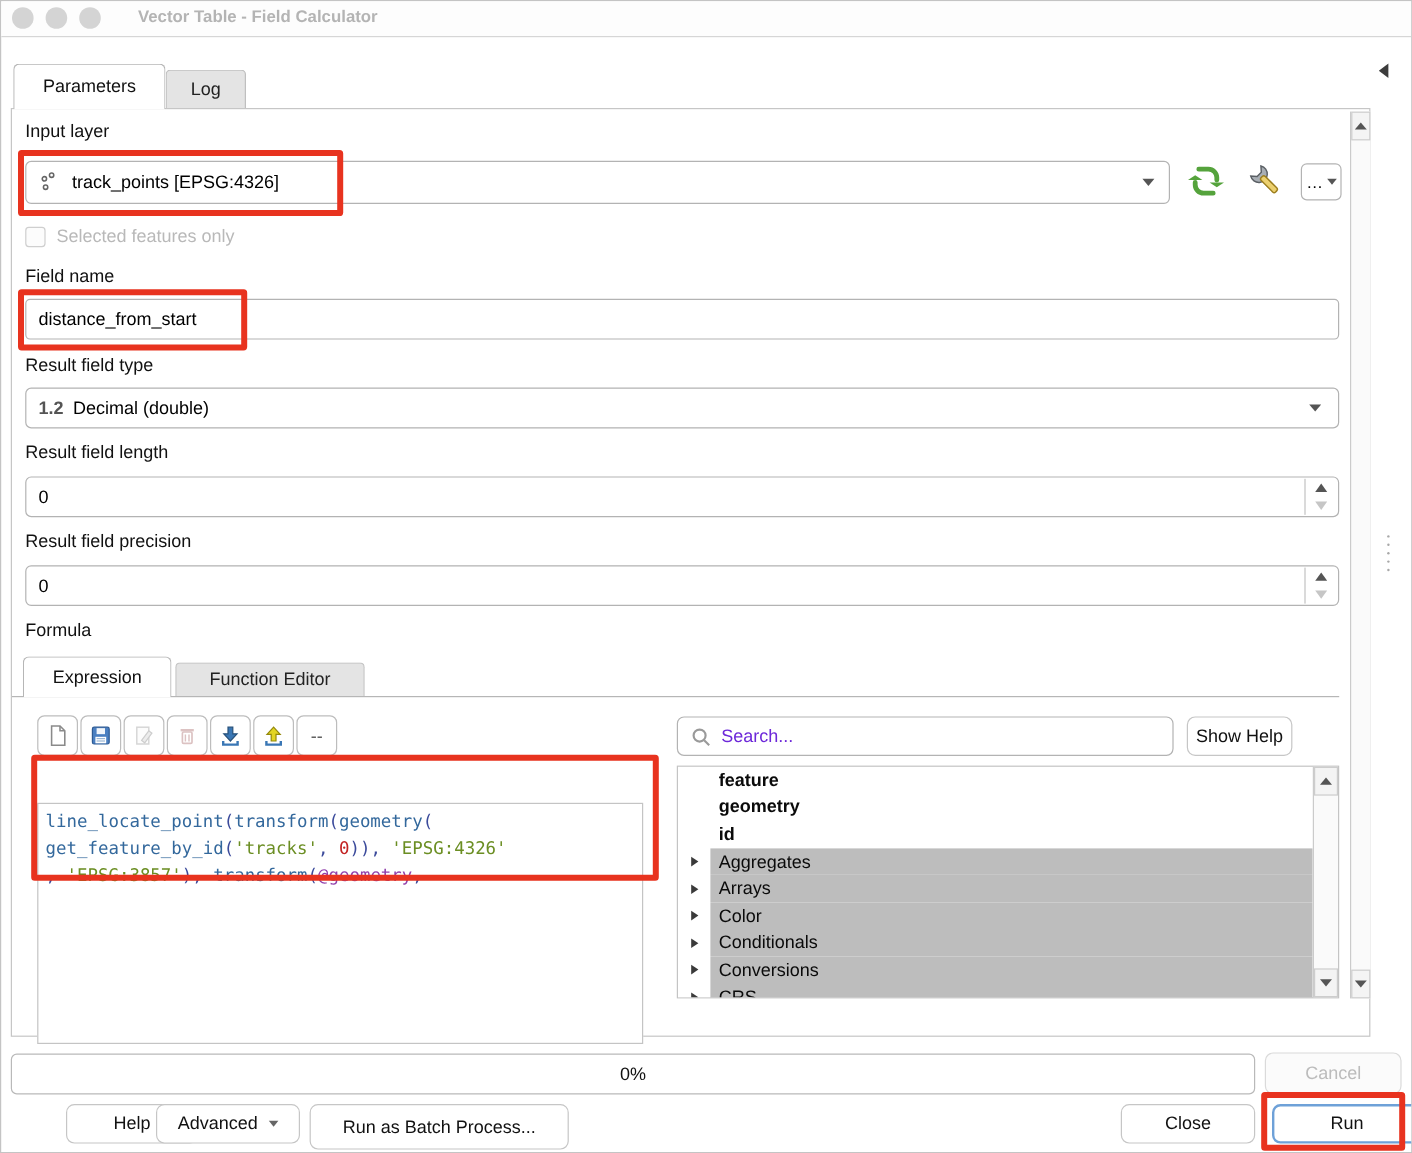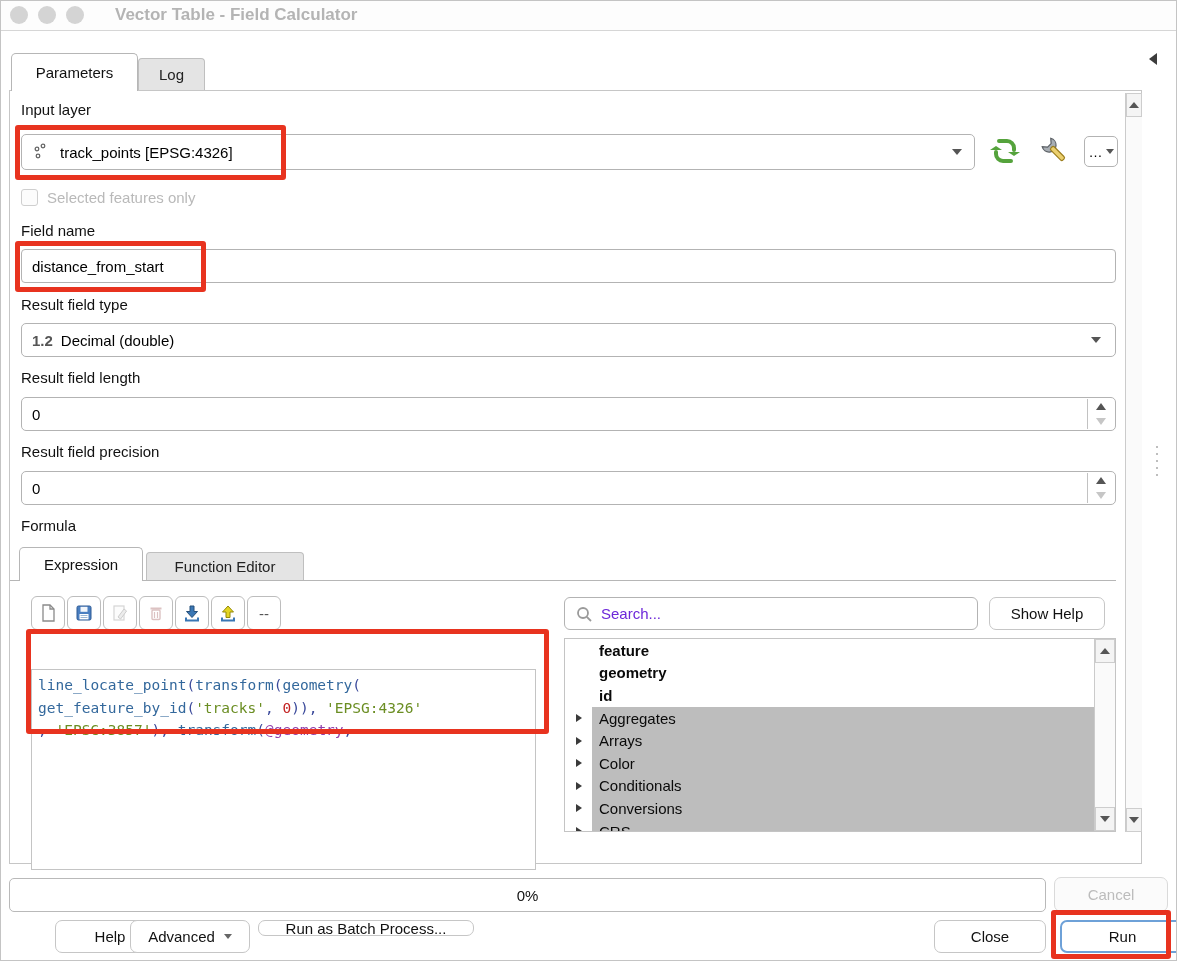--- a/index.html
+++ b/index.html
@@ -3,21 +3,21 @@
 <meta charset="utf-8">
 <style>
   html,body{margin:0;padding:0;background:#fff;}
   .stage{position:relative;width:1177px;height:961px;background:#fff;border:1px solid #c4c4c4;box-sizing:border-box;
          font-family:"Liberation Sans",sans-serif;color:#111;overflow:hidden;}
   .abs{position:absolute;box-sizing:border-box;}
 
   
   .titlebar{left:0;top:0;width:100%;height:30px;background:#fdfdfd;border-bottom:1px solid #d6d6d6;}
   .tl-circle{width:18px;height:18px;border-radius:50%;background:#d4d4d4;top:5px;}
-  .win-title{left:114px;top:4px;font-size:17px;font-weight:bold;color:#b4b4b4;}
+  .win-title{left:114px;top:4px;font-size:14px;font-weight:bold;color:#b4b4b4;}
 
   
   .pane{left:8px;top:89px;width:1133px;height:774px;border:1px solid #c6c6c6;background:#fff;}
   .tab{display:flex;align-items:center;justify-content:center;font-size:15px;z-index:3;}
   .tab-active{background:#fff;border:1px solid #b6b6b6;border-bottom:none;border-radius:5px 5px 0 0;}
   .tab-inactive{background:#e4e4e4;border:1px solid #bfbfbf;border-bottom:none;border-radius:4px 4px 0 0;color:#222;}
 
   .collapse-tri{width:0;height:0;border-top:6px solid transparent;border-bottom:6px solid transparent;border-right:8px solid #3c3c3c;}
 
   .label{font-size:15px;color:#111;}
@@ -216,21 +216,21 @@
     <span style="color:#555;font-size:15px;">--</span>
   </div>
 
   <div class="abs inputbox" style="left:563px;top:596px;width:414px;height:33px;border-radius:6px;">
     <svg width="18" height="18" style="margin-right:8px;">
       <circle cx="8" cy="8" r="5" fill="none" stroke="#9a9a9a" stroke-width="1.8"></circle>
       <line x1="11.8" y1="11.8" x2="16" y2="16" stroke="#9a9a9a" stroke-width="1.8"></line>
     </svg>
     <span style="color:#6d28d9;">Search...</span>
   </div>
-  <div class="abs btn" style="left:988px;top:596px;width:116px;height:33px;">
+  <div class="abs btn" style="left:988px;top:596px;width:88px;height:33px;">
     <span>Show Help</span>
   </div>
 
   <div class="abs code-area" style="left:30px;top:630px;width:505px;height:201px;">
       <div class="code-line"><span class="tok-fn">line_locate_point</span><span class="tok-p">(</span><span class="tok-fn">transform</span><span class="tok-p">(</span><span class="tok-fn">geometry</span><span class="tok-p">(</span></div>
       <div class="code-line"><span class="tok-fn">get_feature_by_id</span><span class="tok-p">(</span><span class="tok-str">'tracks'</span><span class="tok-p">, </span><span class="tok-num">0</span><span class="tok-p">)), </span><span class="tok-str">'EPSG:4326'</span></div>
       <div class="code-line"><span class="tok-p">, </span><span class="tok-str">'EPSG:3857'</span><span class="tok-p">), </span><span class="tok-fn">transform</span><span class="tok-p">(</span><span class="tok-var">@geometry</span><span class="tok-p">,</span></div>
     </div>
 
   <div class="abs fn-list" style="left:563px;top:637px;width:552px;height:194px;">
@@ -318,21 +318,21 @@
     <span>Cancel</span>
   </div>
 
   <div class="abs btn" style="left:10px;top:919px;width:110px;height:33px;margin-left:44px;">
     <span>Help</span>
   </div>
   <div class="abs btn" style="left:129px;top:919px;width:120px;height:33px;">
     <span>Advanced</span>
     <div class="dd-arrow"></div>
   </div>
-  <div class="abs btn" style="left:257px;top:919px;width:216px;height:16px;">
+  <div class="abs btn" style="left:257px;top:919px;width:216px;height:38px;">
     <span>Run as Batch Process...</span>
   </div>
   <div class="abs btn" style="left:933px;top:919px;width:112px;height:33px;">
     <span>Close</span>
   </div>
   <div class="abs btn" style="left:1059px;top:919px;width:125px;height:33px;border:2px solid #6ea1d8;">
     <span>Run</span>
   </div>
 
   <div class="abs annot" style="left:14px;top:124px;width:271px;height:55px;"></div>

